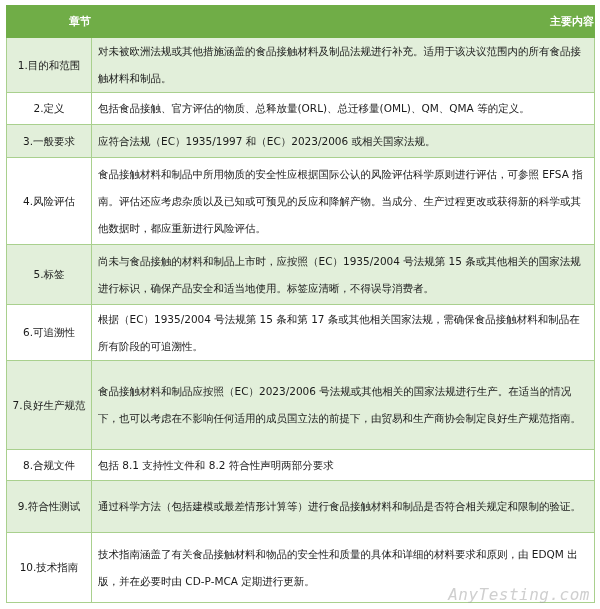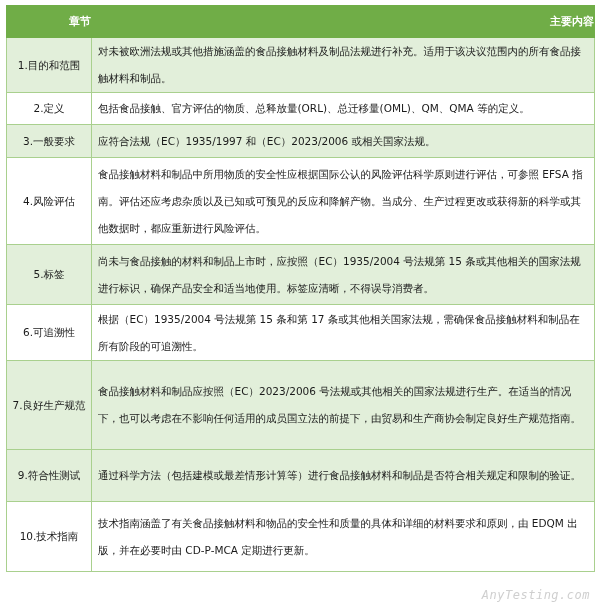--- a/index.html
+++ b/index.html
@@ -73,21 +73,21 @@
       pointer-events: none;
     }
     .wm-cn {
       font-size: 26px;
       color: rgba(160,160,160,0.45);
       letter-spacing: 1px;
       line-height: 28px;
       font-family: "DejaVu Sans", sans-serif;
     }
     .wm-en {
-      font-size: 12px;
+      font-size: 16px;
       font-style: italic;
       color: rgba(160,160,160,0.5);
       line-height: 16px;
       font-family: "DejaVu Sans Mono", monospace;
       letter-spacing: 0.5px;
     }
   </style>
 </head>
 <body>
 
@@ -125,20 +125,24 @@
         <td>尚未与食品接触的材料和制品上市时，应按照（EC）1935/2004 号法规第 15 条或其他相关的国家法规进行标识，确保产品安全和适当地使用。标签应清晰，不得误导消费者。</td>
       </tr>
       <tr class="even r6">
         <td class="sec">6.可追溯性</td>
         <td>根据（EC）1935/2004 号法规第 15 条和第 17 条或其他相关国家法规，需确保食品接触材料和制品在所有阶段的可追溯性。</td>
       </tr>
       <tr class="odd r7">
         <td class="sec">7.良好生产规范</td>
         <td>食品接触材料和制品应按照（EC）2023/2006 号法规或其他相关的国家法规进行生产。在适当的情况下，也可以考虑在不影响任何适用的成员国立法的前提下，由贸易和生产商协会制定良好生产规范指南。</td>
       </tr>
+      <tr class="even r8">
+        <td class="sec">8.合规文件</td>
+        <td>包括 8.1  支持性文件和 8.2  符合性声明两部分要求</td>
+      </tr>
       <tr class="odd r9">
         <td class="sec">9.符合性测试</td>
         <td>通过科学方法（包括建模或最差情形计算等）进行食品接触材料和制品是否符合相关规定和限制的验证。</td>
       </tr>
       <tr class="even r10">
         <td class="sec">10.技术指南</td>
         <td>技术指南涵盖了有关食品接触材料和物品的安全性和质量的具体和详细的材料要求和原则，由 EDQM 出版，并在必要时由 CD-P-MCA 定期进行更新。</td>
       </tr>
     </tbody>
   </table>

